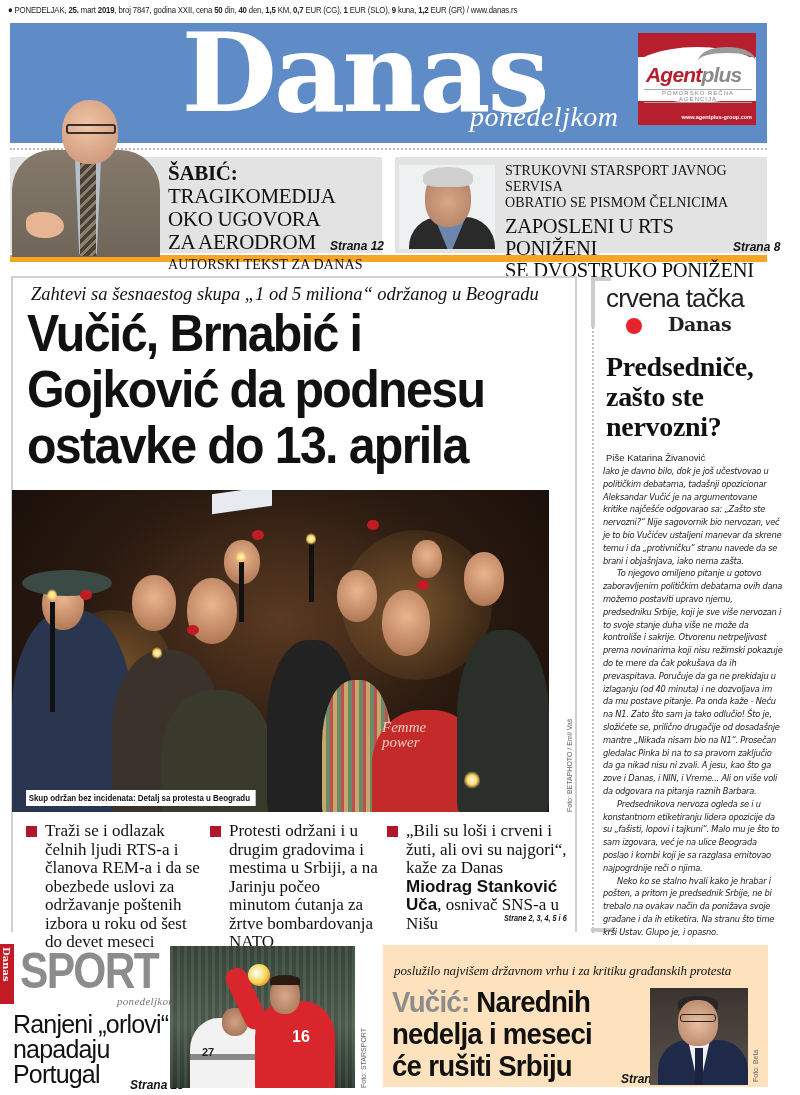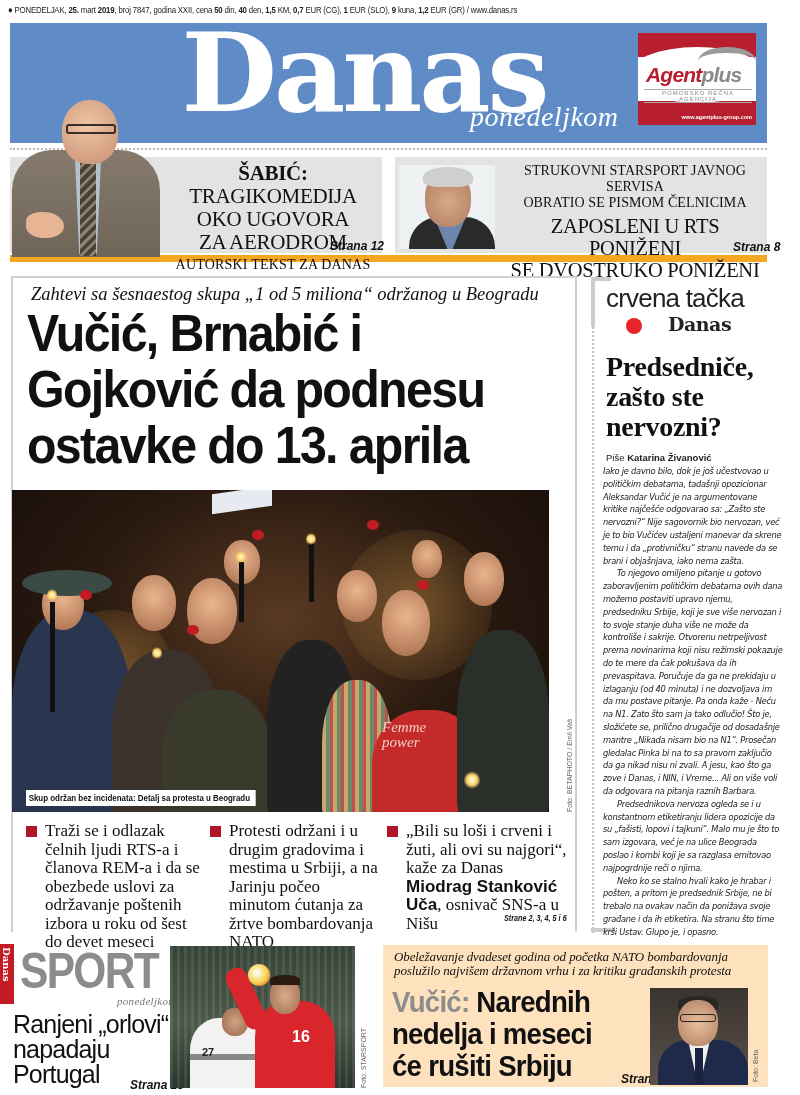--- a/index.html
+++ b/index.html
@@ -32,21 +32,21 @@
 
   .person-photo { position: absolute; overflow: hidden; }
   .sabic-photo { left: 4px; top: 100px; width: 156px; height: 157px; }
   .sabic-photo .suit { position: absolute; left: 8px; top: 50px; width: 148px; height: 110px; background: linear-gradient(180deg, #857a6c 0%, #6e6558 100%); border-radius: 40px 40px 0 0; }
   .sabic-photo .shirt { position: absolute; left: 62px; top: 54px; width: 44px; height: 100px; background: #b6c0c9; clip-path: polygon(20% 0, 80% 0, 70% 100%, 30% 100%); }
   .sabic-photo .tie { position: absolute; left: 76px; top: 60px; width: 16px; height: 96px; background: repeating-linear-gradient(135deg, #4a4035 0 4px, #8b8070 4px 7px); }
   .sabic-photo .head { position: absolute; left: 58px; top: 0; width: 56px; height: 64px; background: radial-gradient(circle at 45% 40%, #f0c6a8, #c88e72); border-radius: 48% 48% 44% 44%; }
   .sabic-photo .glasses { position: absolute; left: 62px; top: 24px; width: 50px; height: 10px; border: 2px solid #3a2e2a; border-radius: 3px; }
   .sabic-photo .hand { position: absolute; left: 22px; top: 112px; width: 38px; height: 26px; background: #e8b594; border-radius: 40% 60% 50% 50%; }
 
-  .teaser-text { position: absolute; font-family: "Liberation Serif", serif; color: #111; text-align: center; }
+  .teaser-text { position: absolute; font-family: "Liberation Serif", serif; color: #111; }
   .sabic-text { left: 168px; top: 162px; width: 210px; }
   .sabic-head { font-size: 21px; line-height: 23px; letter-spacing: -0.3px; }
   .sabic-head b { font-family: "Liberation Serif", serif; font-weight: bold; }
   .sabic-sub { font-size: 14px; margin-top: 3px; letter-spacing: 0.2px; }
   .page-ref { font-family: "Liberation Sans", sans-serif; font-style: italic; font-weight: bold; font-size: 12px; position: absolute; color: #111; }
 
   .rts-photo { left: 399px; top: 165px; width: 96px; height: 84px; background: #eef1f2; }
   .rts-photo .jacket { position: absolute; left: 10px; top: 52px; width: 86px; height: 40px; background: #2a2a2a; border-radius: 30px 30px 0 0; }
   .rts-photo .collar { position: absolute; left: 36px; top: 54px; width: 30px; height: 36px; background: #6c86ad; clip-path: polygon(0 0, 100% 0, 50% 100%); }
   .rts-photo .head { position: absolute; left: 26px; top: 6px; width: 46px; height: 56px; background: radial-gradient(circle at 50% 55%, #d8a888, #a9765c); border-radius: 45%; }
@@ -79,21 +79,21 @@
   .strane { position: absolute; left: 504px; top: 913px; font-size: 8.5px; font-style: italic; font-weight: bold; transform: scaleX(0.85); transform-origin: left; white-space: nowrap; }
 
   .side-rule { position: absolute; left: 592px; top: 278px; width: 0; height: 655px; border-left: 2px dotted #c0c0c0; }
   .side-rule-top { position: absolute; left: 591px; top: 277px; width: 20px; height: 4px; background: #ccc; }
   .side-rule-top2 { position: absolute; left: 591px; top: 277px; width: 4px; height: 50px; background: #ccc; }
   .crvena { position: absolute; left: 606px; top: 283px; font-family: "Liberation Sans", sans-serif; font-size: 26px; font-weight: normal; letter-spacing: -0.8px; color: #222; }
   .red-dot { position: absolute; left: 626px; top: 318px; width: 16px; height: 16px; background: #e8242a; border-radius: 50%; }
   .mini-danas { position: absolute; left: 668px; top: 313px; font-family: "DejaVu Serif", serif; font-weight: bold; font-size: 19px; color: #222; letter-spacing: -0.5px; }
   .col-head { position: absolute; left: 606px; top: 352px; width: 190px; font-family: "Liberation Serif", serif; font-weight: bold; font-size: 28px; line-height: 30px; color: #111; letter-spacing: -0.3px; }
   .byline { position: absolute; left: 606px; top: 452px; font-size: 9.5px; color: #222; }
-  .byline b { font-weight: bold; }
+  .byline b { font-weight: normal; }
   .col-body { position: absolute; left: 603px; top: 465px; width: 180px; font-family: "DejaVu Sans", sans-serif; font-style: italic; font-size: 8.3px; line-height: 12.8px; color: #222; letter-spacing: -0.25px; }
   .col-body p { text-indent: 0; }
   .col-body p + p { text-indent: 14px; }
   .side-rule-bot { position: absolute; left: 591px; top: 928px; width: 24px; height: 4px; background: #ccc; }
 
   .sport-tag { position: absolute; left: 0; top: 944px; width: 14px; height: 60px; background: #c31b24; }
   .sport-tag span { position: absolute; left: 12px; top: 3px; transform: rotate(90deg); transform-origin: left top; font-family: "DejaVu Serif", serif; font-weight: bold; font-size: 10px; color: #fff; white-space: nowrap; }
   .sport-title { position: absolute; left: 20px; top: 946px; font-family: "Liberation Sans", sans-serif; font-weight: bold; font-size: 50px; line-height: 50px; color: #8c8c8c; letter-spacing: -2px; transform: scaleX(0.85); transform-origin: left top; }
   .sport-sub { position: absolute; left: 117px; top: 995px; font-family: "Liberation Serif", serif; font-style: italic; font-size: 11px; color: #777; letter-spacing: 0.3px; }
   .sport-head { position: absolute; left: 13px; top: 1012px; font-family: "Liberation Sans", sans-serif; font-size: 25px; line-height: 25px; color: #111; letter-spacing: -0.8px; }
@@ -305,21 +305,21 @@
     <div class="red-player"></div>
     <div class="red-head"></div>
     <div class="hair"></div>
   <div class="num16">16</div>
   <div class="ball"></div>
 </div>
 <div class="photo-credit" style="left:360px; top:1088px;">Foto: STARSPORT</div>
 
 <div class="nato-box"></div>
 <div class="nato-kicker">
-  <span>Obeležavanje dvadeset godina od početka NATO bombardovanja</span><br>
+  <br>
   <span>poslužilo najvišem državnom vrhu i za kritiku građanskih protesta</span>
 </div>
 <div class="nato-head">
   <span class="grey">Vučić:</span><span> Narednih</span><br>
   <span>nedelja i meseci</span><br>
   <span>će rušiti Srbiju</span>
 </div>
 <div class="page-ref nato-page">Strana 9</div>
 <div class="vucic-photo">
   <div class="suit"></div>

